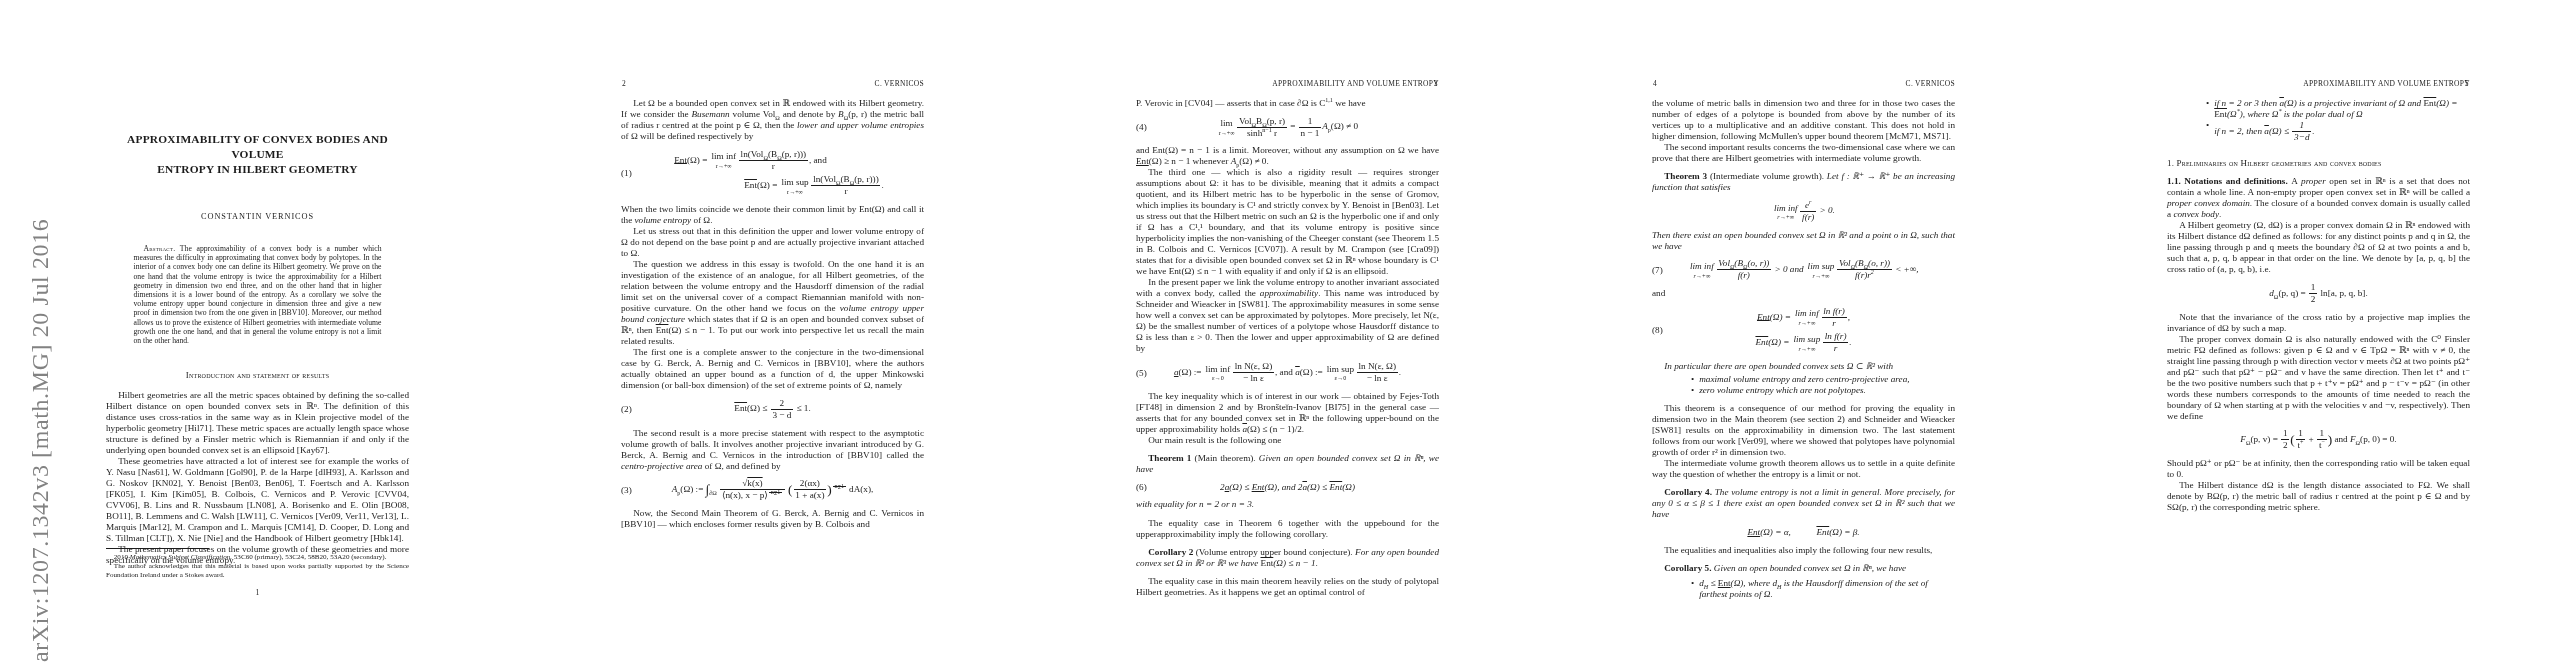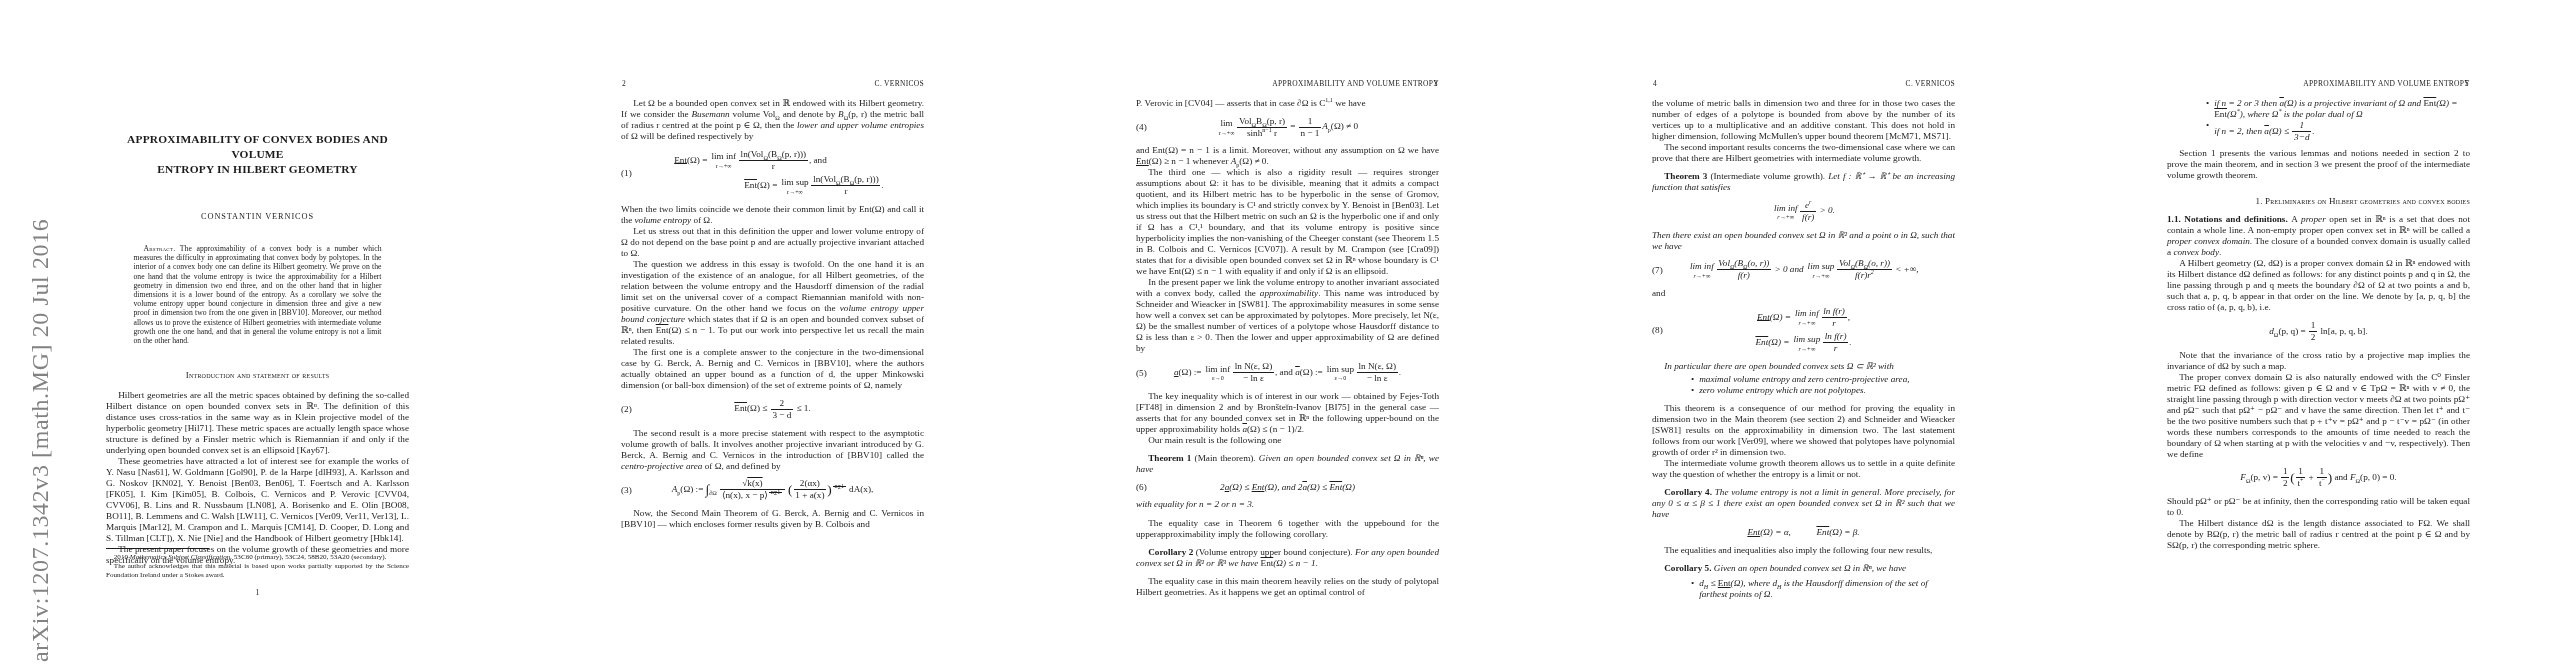--- a/index.html
+++ b/index.html
@@ -35,40 +35,40 @@
   .stk>.fd{display:block;font-size:.66em;line-height:1;margin-top:0.6px;}
   .sup{vertical-align:super;font-size:.66em;line-height:0;}
   .sub{vertical-align:sub;font-size:.66em;line-height:0;}
   .ov,.ovl{text-decoration:overline;}
   .un{text-decoration:underline;}
   .i{font-style:italic;}
   .big{font-size:1.45em;vertical-align:middle;line-height:0;}
   .sp{margin-left:25.6px;}
 
   
-  .thm{margin:7.2px 0;text-indent:12.2px;font-family:Liberation Serif, serif;}
+  .thm{margin:7.2px 0;text-indent:12.2px;}
   .thm-label{font-weight:700;}
   .thm-note{font-weight:400;}
   .thm-body{font-style:italic;}
   .bullets{margin:1.7px 0 5px;}
   .bullet{display:flex;text-indent:0;padding-left:39px;font-style:italic;text-align:left;}
   .bullet .dot{padding-right:5px;font-style:normal;}
   .bullet .btext{flex:1;}
   .roman{font-style:normal;}
 
   
   .title{margin:120px 0 0;font-weight:700;text-align:center;font-size:11.4px;
          line-height:15px;letter-spacing:0.2px;text-indent:0;}
   .author{margin:34px 0 0;text-align:center;font-size:8.3px;letter-spacing:0.9px;text-indent:0;}
   .abs{width:248px;margin:22px auto 0;font-size:7.7px;line-height:9.2px;text-align:justify;}
   .abs p{margin:0;text-indent:10px;}
   .abs-label{font-variant:small-caps;letter-spacing:0.2px;}
   .introhead{margin:24.5px 0 9px;text-align:center;font-variant:small-caps;font-size:9px;
              letter-spacing:0.2px;text-indent:0;}
-  .sechead{margin:14.5px 0 7.8px;text-align:right;font-variant:small-caps;font-size:9px;
+  .sechead{margin:14.5px 0 7.8px;text-align:left;font-variant:small-caps;font-size:9px;
            letter-spacing:0.2px;text-indent:0;}
   .sub-label{font-weight:700;}
   .fnblock{position:absolute;top:548px;left:106px;width:303px;font-size:7.1px;
            line-height:9px;text-align:justify;}
   .fnrule{width:103px;border-top:0.6px solid #1c1c1c;margin:0 0 3.9px;}
   .fnblock p{margin:0;text-indent:7.8px;}
   .pageno{position:absolute;top:588px;left:106px;width:303px;text-align:center;font-size:7.8px;}
 
   .watermark{position:absolute;left:27px;top:662px;transform:rotate(-90deg);
              transform-origin:0 0;font-size:24px;color:#828282;white-space:nowrap;
@@ -232,21 +232,20 @@
       <div class="bullets" style="margin-top:0">
         <div class="bullet">
             <span class="dot">•</span>
             <span class="btext"><span>if n = 2 or 3 then </span><span class="ov">a</span><span>(Ω) is a projective invariant of Ω and </span><span class="ov roman">Ent</span><span>(Ω) = </span><span class="ov roman">Ent</span><span>(Ω</span><span class="sup">*</span><span>), where Ω</span><span class="sup">*</span><span> is the polar dual of Ω</span></span>
           </div>
         <div class="bullet">
             <span class="dot">•</span>
             <span class="btext"><span>if n = 2, then </span><span class="ov">a</span><span>(Ω) ≤ </span><span class="frac"><span class="fn">1</span><span class="fd">3−d</span></span><span>.</span></span>
           </div>
       </div>
-      <p class="par">Section 1 presents the various lemmas and notions needed in section 2 to prove the main theorem, and in section 3 we present the proof of the intermediate volume growth theorem.</p>
       <p class="sechead">1. Preliminaries on Hilbert geometries and convex bodies</p>
       <p class="par noind"><span class="sub-label">1.1. Notations and definitions. </span><span><span>A </span><span class="i">proper</span><span> open set in ℝⁿ is a set that does not contain a whole line. A non-empty proper open convex set in ℝⁿ will be called a </span><span class="i">proper convex domain</span><span>. The closure of a bounded convex domain is usually called a </span><span class="i">convex body</span><span>.</span></span></p>
       <p class="par">A Hilbert geometry (Ω, dΩ) is a proper convex domain Ω in ℝⁿ endowed with its Hilbert distance dΩ defined as follows: for any distinct points p and q in Ω, the line passing through p and q meets the boundary ∂Ω of Ω at two points a and b, such that a, p, q, b appear in that order on the line. We denote by [a, p, q, b] the cross ratio of (a, p, q, b), i.e.</p>
       <div class="eq">
         <span class="eql"><span class="i">d</span><span class="sub">Ω</span><span>(p, q) = </span><span class="frac"><span class="fn">1</span><span class="fd">2</span></span><span> ln[a, p, q, b].</span></span>
       </div>
       <p class="par">Note that the invariance of the cross ratio by a projective map implies the invariance of dΩ by such a map.</p>
       <p class="par">The proper convex domain Ω is also naturally endowed with the C⁰ Finsler metric FΩ defined as follows: given p ∈ Ω and v ∈ TpΩ = ℝⁿ with v ≠ 0, the straight line passing through p with direction vector v meets ∂Ω at two points pΩ⁺ and pΩ⁻ such that pΩ⁺ − pΩ⁻ and v have the same direction. Then let t⁺ and t⁻ be the two positive numbers such that p + t⁺v = pΩ⁺ and p − t⁻v = pΩ⁻ (in other words these numbers corresponds to the amounts of time needed to reach the boundary of Ω when starting at p with the velocities v and −v, respectively). Then we define</p>
       <div class="eq">
         <span class="eql"><span class="i">F</span><span class="sub">Ω</span><span>(p, v) = </span><span class="frac"><span class="fn">1</span><span class="fd">2</span></span><span class="big">(</span><span class="frac"><span class="fn">1</span><span class="fd"><span>t</span><span class="sup">+</span></span></span><span> + </span><span class="frac"><span class="fn">1</span><span class="fd"><span>t</span><span class="sup">−</span></span></span><span class="big">)</span><span>  and  </span><span class="i">F</span><span class="sub">Ω</span><span>(p, 0) = 0.</span></span>

